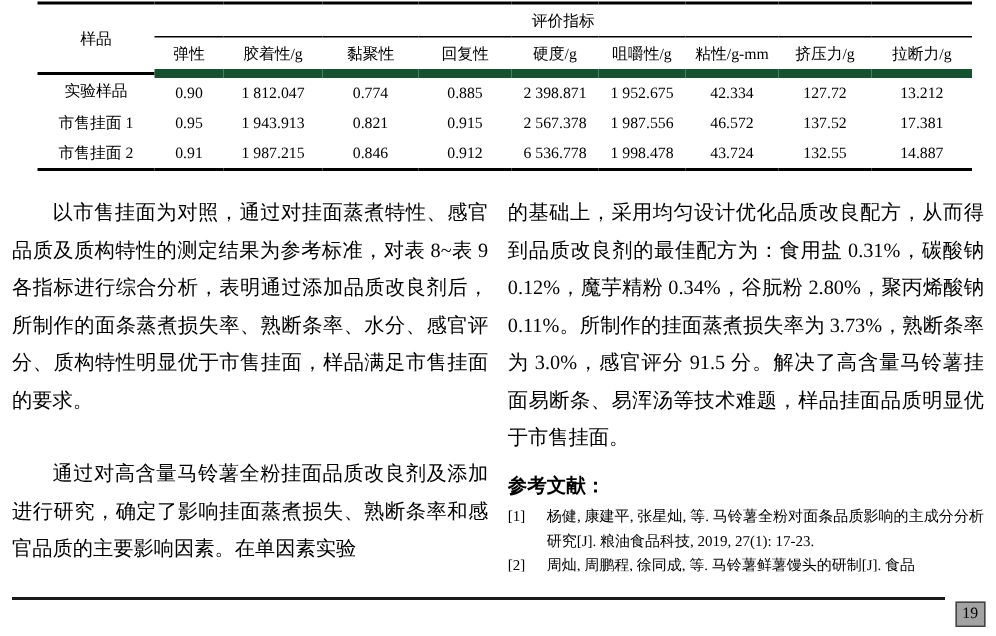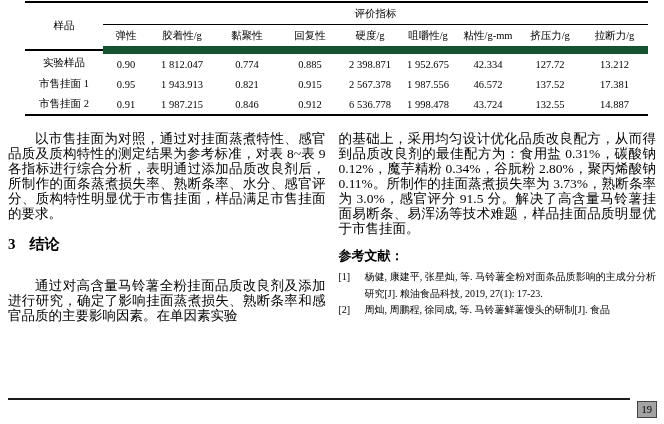--- a/index.html
+++ b/index.html
@@ -38,37 +38,37 @@
     font-weight: normal;
     text-align: center;
     vertical-align: middle;
     padding: 0;
     height: 20px;
     white-space: nowrap;
     overflow: hidden;
   }
   .data-table th.sample-h { height: 42px; border-bottom: 2px solid #000; }
   .data-table th.group-h { height: 21px; border-bottom: 1px solid #000; text-align: center; }
-  .data-table tr.cols-row th { height: 21px; border-bottom: 8px solid #14532d; }
+  .data-table tr.cols-row th { height: 21px; border-bottom: 6px solid #14532d; }
 
   
   .columns {
     display: flex;
     gap: 13px;
     padding: 0 8px;
     margin-top: 15px;
     height: 252px;
     overflow: hidden;
   }
   .col { flex: 1 1 0; min-width: 0; }
 
   .para {
     margin: 0;
     font-size: 13.5px;
-    line-height: 15px;
+    line-height: 25px;
     text-align: justify;
   }
   .para.indent { text-indent: 2em; }
 
   .section-heading {
     margin: 13px 0 0 0;
     font-size: 15px;
     font-weight: bold;
     line-height: 20px;
   }
@@ -179,23 +179,20 @@
           <td>43.724</td>
           <td>132.55</td>
           <td>14.887</td>
         </tr>
       </tbody>
   </table>
 
   <div class="columns">
     <div class="col">
       <p class="para indent">以市售挂面为对照，通过对挂面蒸煮特性、感官品质及质构特性的测定结果为参考标准，对表 8~表 9 各指标进行综合分析，表明通过添加品质改良剂后，所制作的面条蒸煮损失率、熟断条率、水分、感官评分、质构特性明显优于市售挂面，样品满足市售挂面的要求。</p>
-      <h3 class="section-heading">
-        <span class="sec-num">3</span><span>结论</span>
-      </h3>
       <p class="para indent after-heading">通过对高含量马铃薯全粉挂面品质改良剂及添加进行研究，确定了影响挂面蒸煮损失、熟断条率和感官品质的主要影响因素。在单因素实验</p>
     </div>
     <div class="col">
       <p class="para">的基础上，采用均匀设计优化品质改良配方，从而得到品质改良剂的最佳配方为：食用盐 0.31%，碳酸钠 0.12%，魔芋精粉 0.34%，谷朊粉 2.80%，聚丙烯酸钠 0.11%。所制作的挂面蒸煮损失率为 3.73%，熟断条率为 3.0%，感官评分 91.5 分。解决了高含量马铃薯挂面易断条、易浑汤等技术难题，样品挂面品质明显优于市售挂面。</p>
       <div class="ref-heading">参考文献：</div>
       <div class="refs" id="refs">
           <div class="ref">
             <span class="ref-label">[1]</span>
             <span class="ref-text">杨健, 康建平, 张星灿, 等. 马铃薯全粉对面条品质影响的主成分分析研究[J]. 粮油食品科技, 2019, 27(1): 17-23.</span>
           </div>

